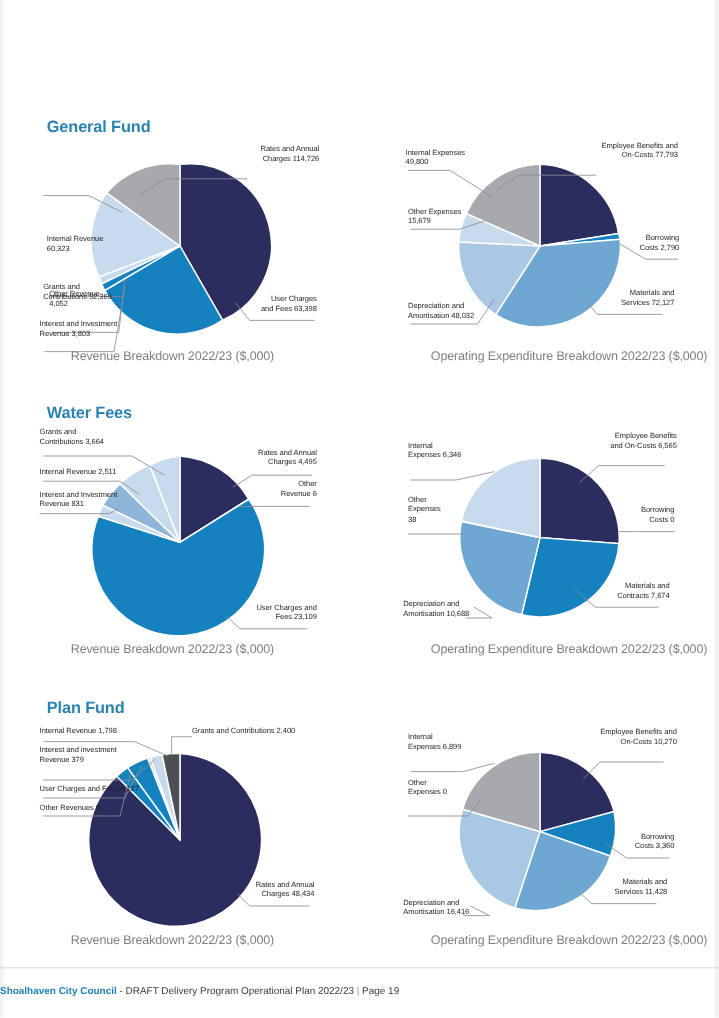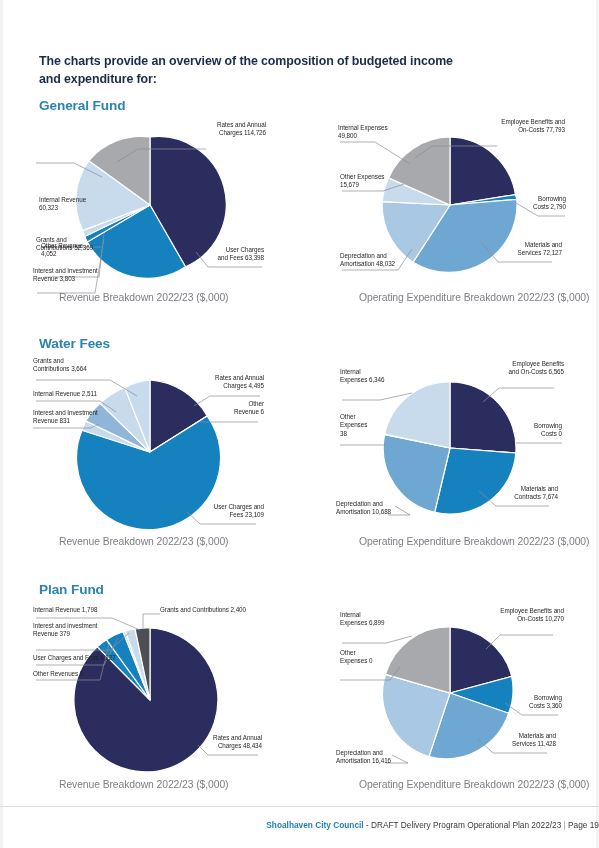--- a/index.html
+++ b/index.html
@@ -39,37 +39,33 @@
     position:absolute;font-size:6.3px;line-height:1.33;color:#231f20;
     letter-spacing:-0.05px;
   }
   .lbl.r{text-align:right;}
   .lbl.l{text-align:left;}
 
   .footer-rule{
     position:absolute;left:0;right:0;top:806px;height:1px;background:#dcdcdc;
   }
   .footer{
-    position:absolute;left:0;right:0;top:820px;text-align:right;
+    position:absolute;left:0;right:0;top:820px;text-align:left;
     font-size:8.3px;color:#3b3b3b;white-space:nowrap;
   }
   .footer .brand{color:#1e7fb8;font-weight:bold;}
   .footer .sep{color:#9a9a9a;}
 </style>
 </head>
 <body>
 
 <div class="page">
   <div class="page-edge-left"></div>
   <div class="page-edge-right"></div>
 
-  <div class="intro">
-    <div>The charts provide an overview of the composition of budgeted income</div>
-    <div>and expenditure for:</div>
-  </div>
 
   <div class="fund-heading gf">General Fund</div>
   <div class="fund-heading wf">Water Fees</div>
   <div class="fund-heading sf">Plan Fund</div>
 
   <div class="chartbox" style="left:0px;top:115px;width:300px;height:175px;">
     <svg width="300" height="175" viewBox="0 0 300 175">
       <g>
 
         <path d="M150 90 L150 22 A68 68 0 0 1 185.5 151.8 Z" fill="#2b2d5f" stroke="#fff" stroke-width="1.2"></path>

